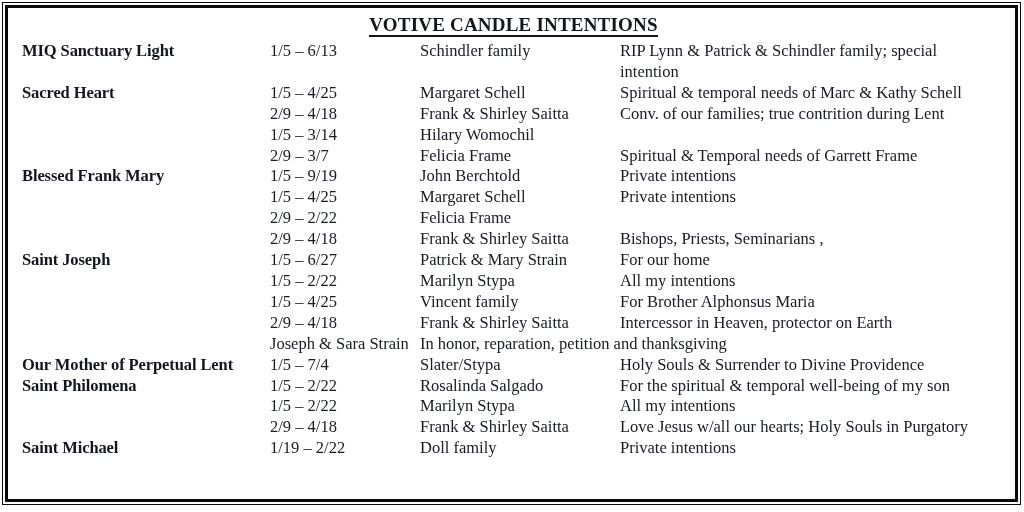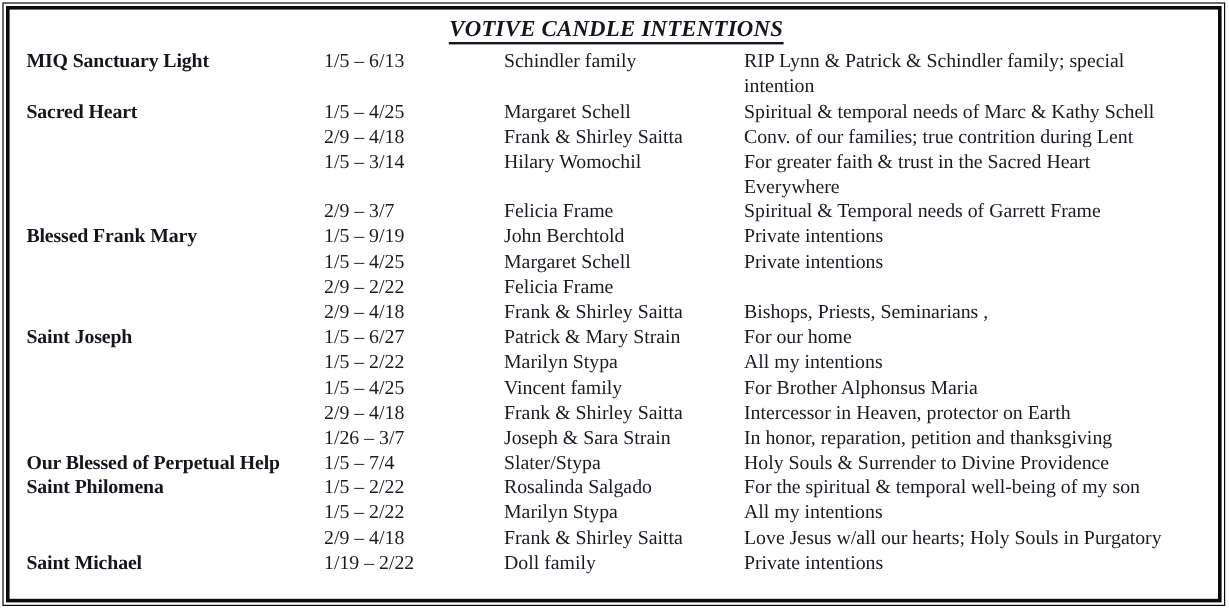--- a/index.html
+++ b/index.html
@@ -25,21 +25,20 @@
   }
   .doc-title {
     text-align: center;
     font-weight: bold;
     font-size: 19px;
     line-height: 25px;
     margin-top: 2px;
     margin-bottom: 4px;
     color: #14161d;
     letter-spacing: 0.2px;
-    font-style: italic;
   }
   .doc-title span {
     border-bottom: 2px solid #14161d;
     padding-bottom: 0px;
   }
   .tbl { width: 100%; }
   .row {
     display: grid;
     grid-template-columns: 248px 150px 200px 1fr;
     align-items: start;
@@ -78,22 +77,20 @@
         <div class="row">
           <div class="cell c-candle"></div>
           <div class="cell c-dates">2/9 – 4/18</div>
           <div class="cell c-name">Frank &amp; Shirley Saitta</div>
           <div class="cell c-intent">Conv. of our families; true contrition during Lent</div>
         </div>
         <div class="row">
           <div class="cell c-candle"></div>
           <div class="cell c-dates">1/5 – 3/14</div>
           <div class="cell c-name">Hilary Womochil</div>
-          <div class="cell c-intent">For greater faith &amp; trust in the Sacred Heart
-Everywhere</div>
         </div>
         <div class="row">
           <div class="cell c-candle"></div>
           <div class="cell c-dates">2/9 – 3/7</div>
           <div class="cell c-name">Felicia Frame</div>
           <div class="cell c-intent">Spiritual &amp; Temporal needs of Garrett Frame</div>
         </div>
         <div class="row">
           <div class="cell c-candle">Blessed Frank Mary</div>
           <div class="cell c-dates">1/5 – 9/19</div>
@@ -136,26 +133,25 @@
           <div class="cell c-intent">For Brother Alphonsus Maria</div>
         </div>
         <div class="row">
           <div class="cell c-candle"></div>
           <div class="cell c-dates">2/9 – 4/18</div>
           <div class="cell c-name">Frank &amp; Shirley Saitta</div>
           <div class="cell c-intent">Intercessor in Heaven, protector on Earth</div>
         </div>
         <div class="row">
           <div class="cell c-candle"></div>
-          <div class="cell c-dates">1/26 – 3/7</div>
           <div class="cell c-name">Joseph &amp; Sara Strain</div>
           <div class="cell c-intent">In honor, reparation, petition and thanksgiving</div>
         </div>
         <div class="row">
-          <div class="cell c-candle">Our Blessed of Perpetual Help</div>
+          <div class="cell c-candle">Our Mother of Perpetual Lent</div>
           <div class="cell c-dates">1/5 – 7/4</div>
           <div class="cell c-name">Slater/Stypa</div>
           <div class="cell c-intent">Holy Souls &amp; Surrender to Divine Providence</div>
         </div>
         <div class="row">
           <div class="cell c-candle">Saint Philomena</div>
           <div class="cell c-dates">1/5 – 2/22</div>
           <div class="cell c-name">Rosalinda Salgado</div>
           <div class="cell c-intent">For the spiritual &amp; temporal well-being of my son</div>
         </div>

